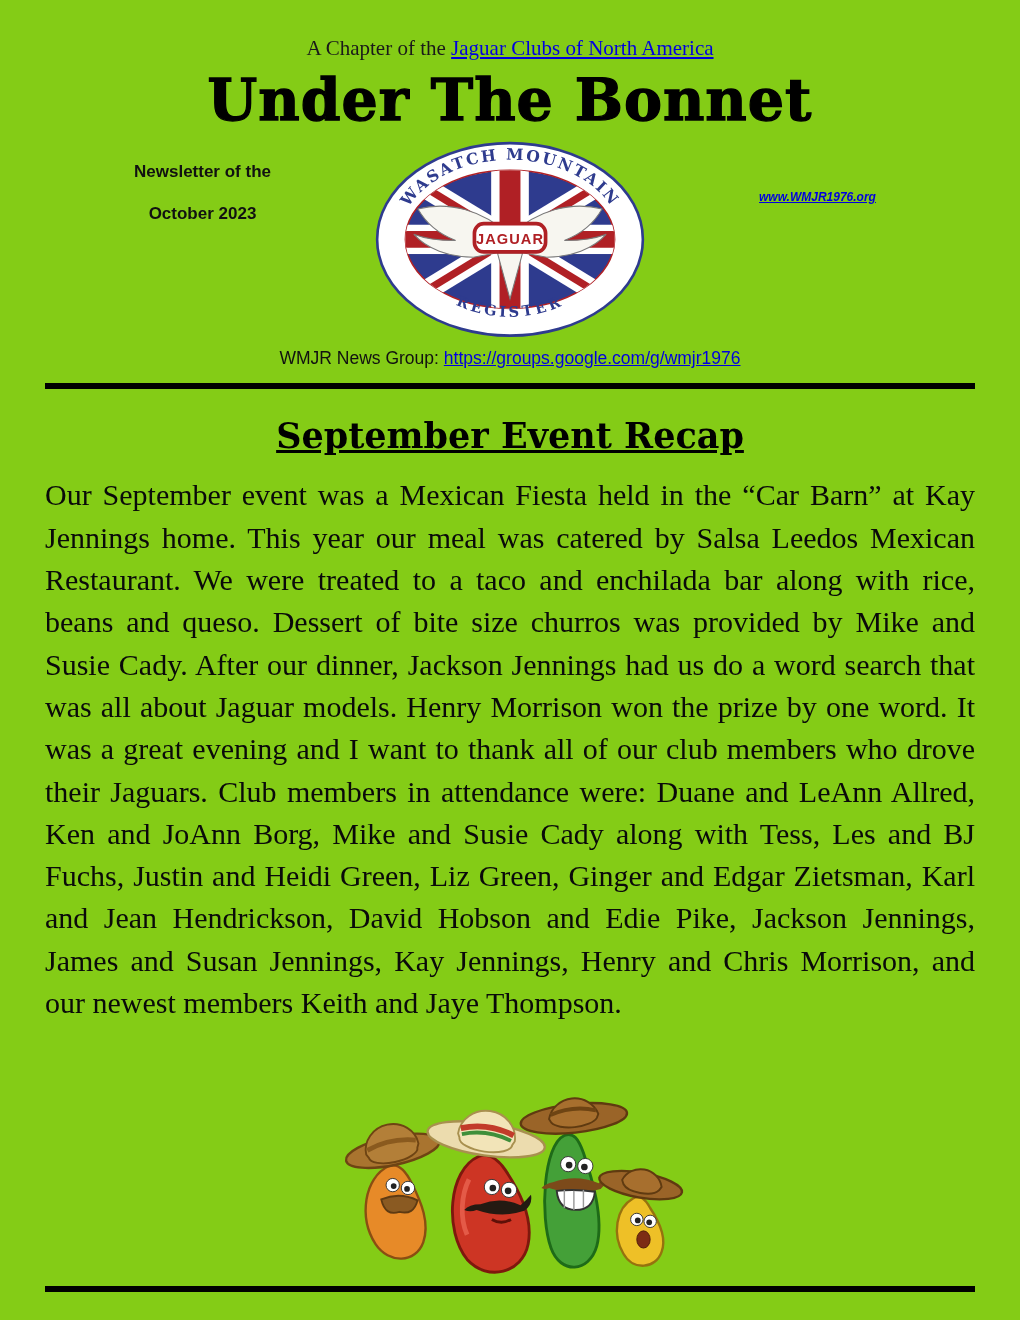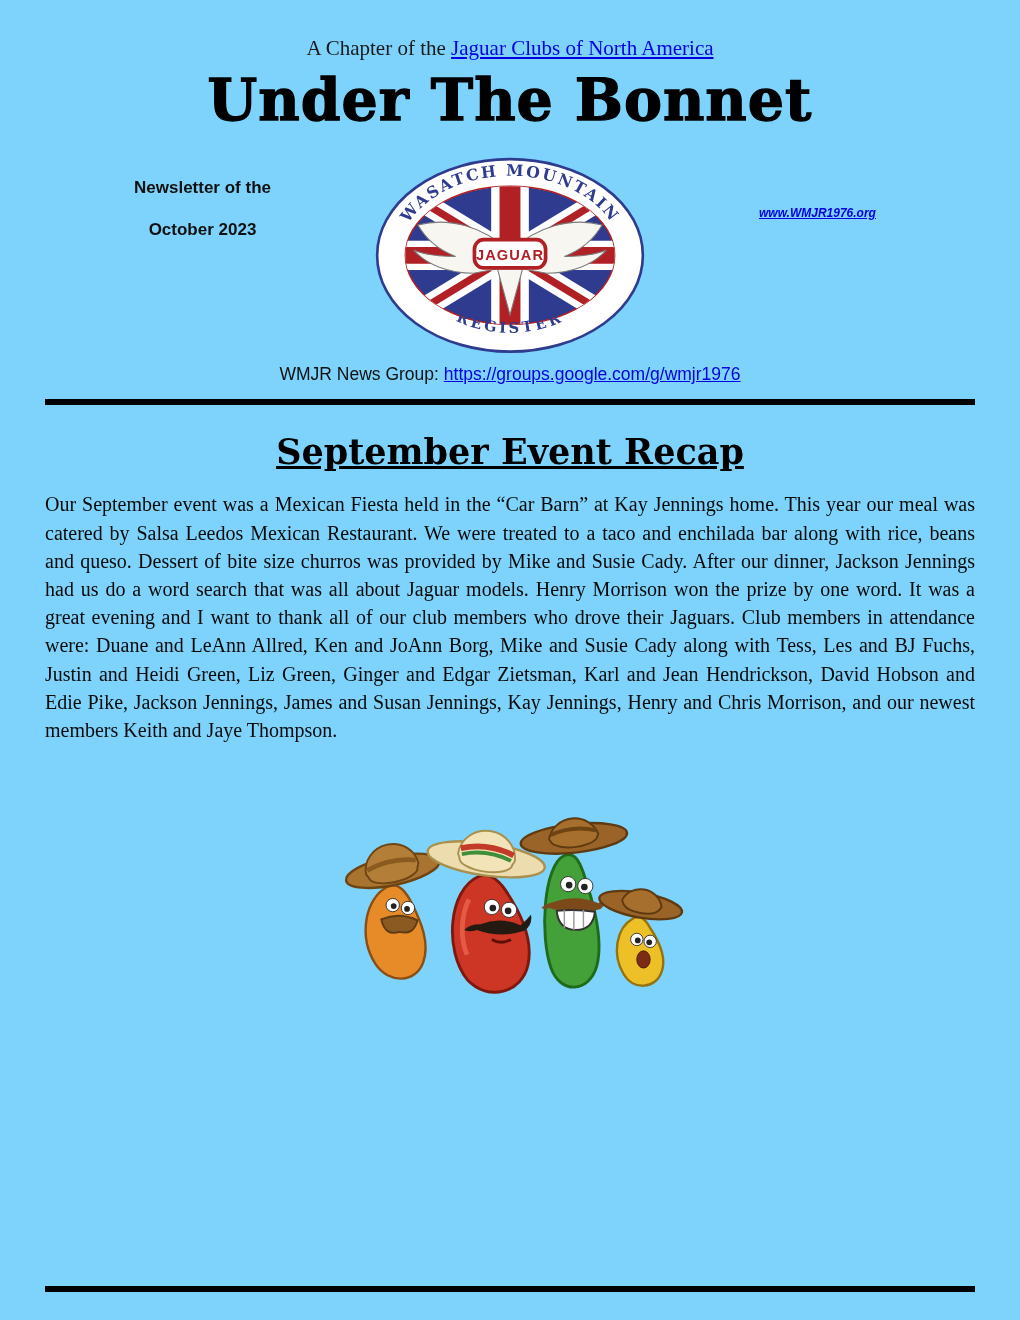--- a/index.html
+++ b/index.html
@@ -4,48 +4,48 @@
 <style>
   :root{
     --link-blue:#0000e0;
     --divider-black:#000000;
     --logo-blue:#2e3b8e;
     --logo-red:#b02025;
   }
   *{box-sizing:border-box;}
   html,body{margin:0;padding:0;background:#ffffff;}
   .page{
-    width:1020px;height:1320px;margin:0 auto;background:#7dd3fc;
+    width:1020px;height:1320px;margin:0 auto;background:#84cc16;
     padding:36px 45px 28px;display:flex;flex-direction:column;overflow:hidden;
     font-family:"Liberation Serif",serif;color:#111;
   }
   .chapter-line{text-align:center;font-size:21px;color:#1a1a1a;}
   a.link{color:var(--link-blue);text-decoration:underline;cursor:pointer;}
   .title{
     font-family:"DejaVu Serif",serif;font-weight:900;font-size:57px;line-height:1.1;
     text-align:center;margin:8px 0 4px;color:#000;-webkit-text-stroke:1.3px #000;letter-spacing:1px;
   }
-  .header-grid{display:grid;grid-template-columns:1fr 300px 1fr;align-items:start;margin-top:20px;}
+  .header-grid{display:grid;grid-template-columns:1fr 300px 1fr;align-items:start;margin-top:4px;}
   .header-left{text-align:center;padding-top:22px;font-family:"Liberation Sans",sans-serif;font-weight:bold;}
   .hl-line1{font-size:17px;}
   .hl-org{font-size:19px;margin:22px auto 0;max-width:270px;line-height:1.25;}
   .hl-date{font-size:17px;margin-top:22px;}
   .logo-wrap{width:272px;margin:0 auto;}
   .logo-wrap svg{width:100%;display:block;}
   .header-right{text-align:center;padding-top:28px;font-family:"Liberation Sans",sans-serif;font-weight:bold;font-size:17px;}
   .hr-link{display:inline-block;margin-top:22px;font-size:12px;font-weight:bold;font-family:"Liberation Sans",sans-serif;font-style:italic;}
   .newsgroup{text-align:center;font-family:"Liberation Sans",sans-serif;font-weight:normal;font-size:17.5px;margin-top:10px;}
   .divider{height:6px;background:var(--divider-black);margin-top:14px;}
   .divider.bottom{margin-top:auto;}
   .article-heading{
     font-family:"DejaVu Serif",serif;font-weight:bold;font-size:35px;
     text-align:center;margin:26px 0 0;color:#000;text-decoration:underline;
   }
   .article-body{
-    font-size:20px;line-height:1.41;text-align:justify;margin:18px 0 0;color:#0a0a0a;
+    font-size:30px;line-height:1.41;text-align:justify;margin:18px 0 0;color:#0a0a0a;
   }
   .peppers-wrap{width:410px;margin:20px auto 0;}
   .peppers-wrap svg{width:100%;display:block;}
 </style>
 </head>
 <body>
 
 <div class="page">
 
   <div class="chapter-line">

